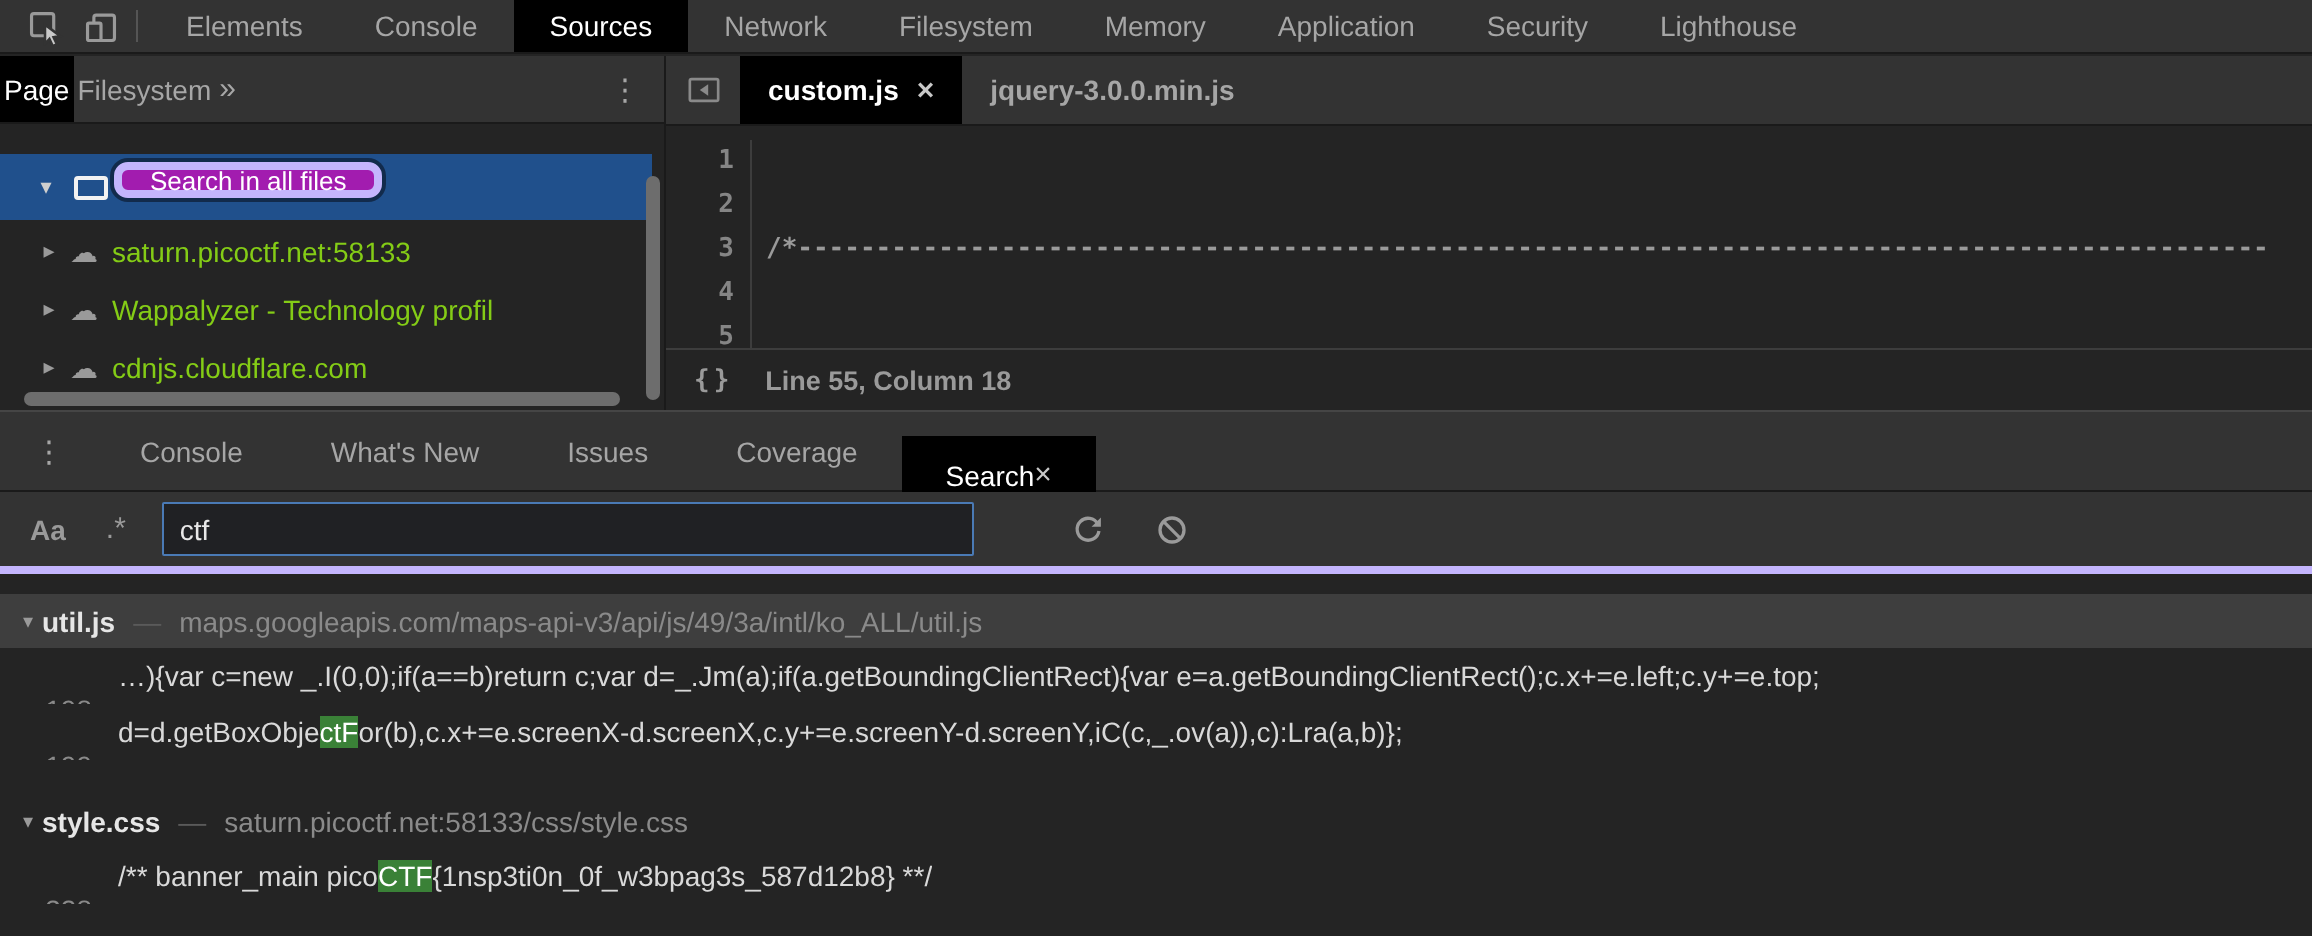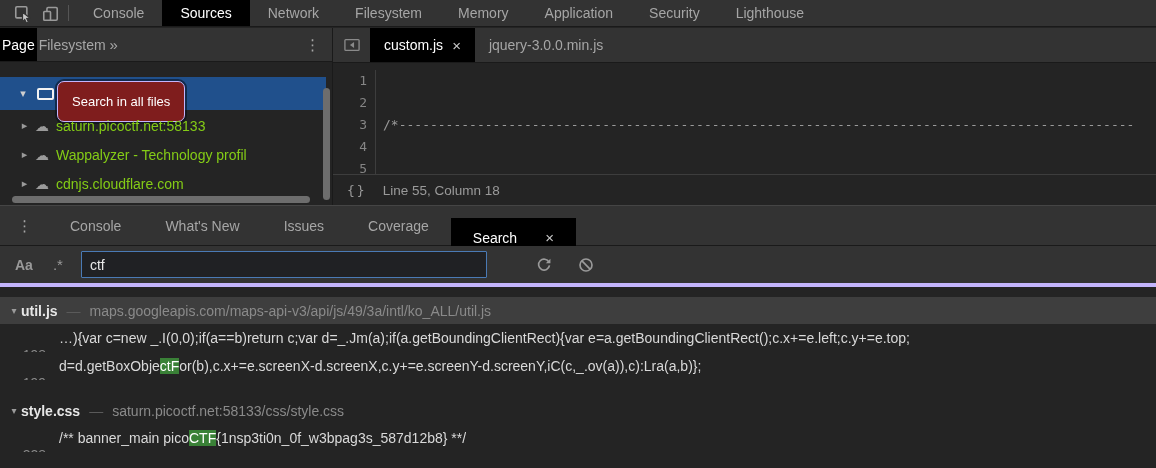--- a/index.html
+++ b/index.html
@@ -28,34 +28,34 @@
   .sidebar-tabs .tab { padding:0 2px; }
   .chevrons { color:#a6a6a6; font-size:15px; margin-left:2px; cursor:pointer; }
   .flex1 { flex:1; }
   .kebab { color:#a6a6a6; font-size:15px; padding:0 12px; cursor:pointer; letter-spacing:0; }
 
   .tree { position:relative; flex:1; overflow:hidden; }
   .sel-row { position:absolute; left:0; top:15px; width:326px; height:33px; background:#20508c;
              display:flex; align-items:center; cursor:pointer; }
   .tri-open { color:#cfcfcf; font-size:11px; width:14px; text-align:center; margin-left:16px; cursor:pointer; }
   .frame-ico { width:17px; height:12px; border:2px solid #f2f2f2; border-radius:2px; margin-left:7px; }
-  .tooltip { position:absolute; left:57px; top:19px; height:41px; display:flex; align-items:center;
-             padding:0 14px; background:#7f1d1d; border:1px solid #c4b5fd; border-radius:7px;
+  .tooltip { position:absolute; left:57px; top:19px; height:18px; display:flex; align-items:center;
+             padding:0 14px; background:#a21caf; border:4px solid #c4b5fd; border-radius:7px;
              color:#ffffff; font-size:13px; white-space:nowrap; box-shadow:0 0 0 2px rgba(8,12,24,.55); }
   .tree-items { position:absolute; top:49px; left:0; right:8px; }
   .tree-item { height:29px; display:flex; align-items:center; padding-left:18px; white-space:nowrap;
                overflow:hidden; cursor:pointer; }
   .tri-closed { color:#9a9a9a; font-size:11px; width:13px; text-align:center; }
   .cloud { color:#9a9a9a; font-size:14px; margin:0 7px 0 4px; }
   .tree-label { color:#84cc16; }
   .hscroll { position:absolute; left:12px; bottom:2px; width:298px; height:7px; background:#6d6d6d; border-radius:4px; cursor:pointer; }
   .vscroll { position:absolute; right:2px; top:26px; width:7px; height:112px; background:#6d6d6d; border-radius:4px; cursor:pointer; }
 
   
-  .editor { flex:1; display:flex; flex-direction:column; background:#242424; min-width:0; }
+  .editor { flex:1; display:flex; flex-direction:column; background:#242424; min-width:0;font-weight:bold; }
   .editor-tabs { height:35px; background:#333333; border-bottom:1px solid #1a1a1a;
                  display:flex; align-items:center; }
   .nav-ico { margin:0 8px 0 9px; display:flex; align-items:center; cursor:pointer; }
   .etab { display:flex; align-items:center; gap:9px; height:100%; padding:0 14px; color:#a6a6a6; cursor:pointer; }
   .etab.sel { background:#000; color:#fff; }
   .close-x { color:#c8c8c8; font-size:15px; line-height:1; cursor:pointer; }
   .code { flex:1; display:flex; overflow:hidden; font-family:"DejaVu Sans Mono","Liberation Mono",monospace;
           font-size:13px; line-height:22px; padding-top:7px; }
   .gutter { width:43px; min-width:43px; text-align:right; padding-right:8px; color:#858585;
             border-right:1px solid #3d3d3d; }
@@ -65,21 +65,21 @@
   .pp-ico { font-family:"DejaVu Sans Mono",monospace; font-size:13px; letter-spacing:2px;
             margin:0 16px 0 14px; cursor:pointer; }
 
   
   .drawer { position:absolute; top:205px; left:0; width:1156px; height:263px; border-top:1px solid #454545;
             background:#242424; display:flex; flex-direction:column; }
   .drawer-tabs { height:40px; background:#333333; border-bottom:1px solid #1a1a1a;
                  display:flex; align-items:center; }
   .drawer-tabs .kebab { padding:0 16px 0 17px; }
   .drawer-tabs .tab { padding:0 22px; }
-  .drawer-tabs .tab.sel { display:flex; gap:28px;margin-top:24px; }
+  .drawer-tabs .tab.sel { display:flex; gap:0;margin-top:24px; }
 
   .search-toolbar { height:41px; background:#333333; border-bottom:4px solid #c4b5fd;
                     display:flex; align-items:center; }
   .toggle-btn { color:#9a9a9a; font-size:14px; font-weight:bold; padding:3px 5px; margin-left:10px; cursor:pointer; }
   .toggle-btn.regex { font-weight:normal; font-size:15px; }
   .search-input { margin-left:13px; width:406px; height:27px; background:#202124; border:1px solid #4a7ab5;
                   color:#e8e8e8; font-size:14px; padding:0 8px; outline:none; border-radius:1px;
                   font-family:"Liberation Sans",sans-serif; }
   .icon-btn { display:flex; align-items:center; justify-content:center; width:26px; height:26px; cursor:pointer; }
   .icon-btn.refresh { margin-left:44px; }
@@ -114,20 +114,21 @@
       </svg>
     </span>
     <span class="tool-icon">
       <svg width="19" height="19" viewBox="0 0 24 24">
         <rect x="7.5" y="4.5" width="13" height="16" rx="1.5" fill="none" stroke="#9a9a9a" stroke-width="2"></rect>
         <rect x="3.5" y="9.5" width="8.5" height="11" rx="1" fill="#333333" stroke="#9a9a9a" stroke-width="2"></rect>
       </svg>
     </span>
     <span class="vsep"></span>
     <div class="tabs-row">
+      <span class="tab">Elements</span>
       <span class="tab">Console</span>
       <span class="tab sel">Sources</span>
       <span class="tab">Network</span>
       <span class="tab">Filesystem</span>
       <span class="tab">Memory</span>
       <span class="tab">Application</span>
       <span class="tab">Security</span>
       <span class="tab">Lighthouse</span>
     </div>
   </div>

